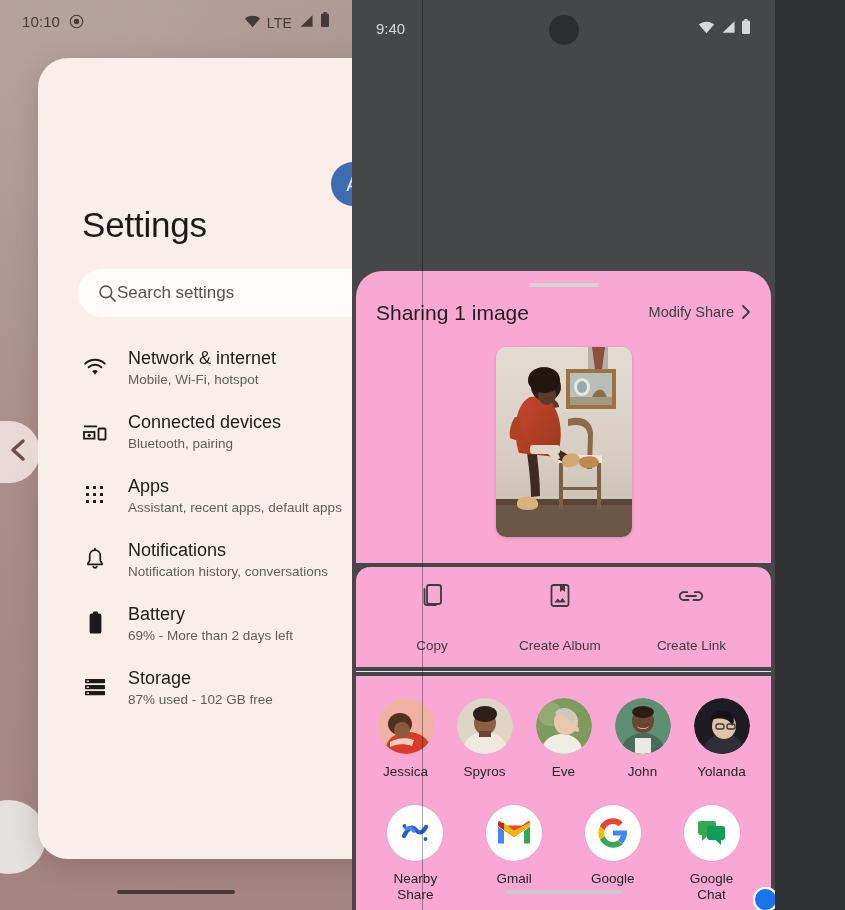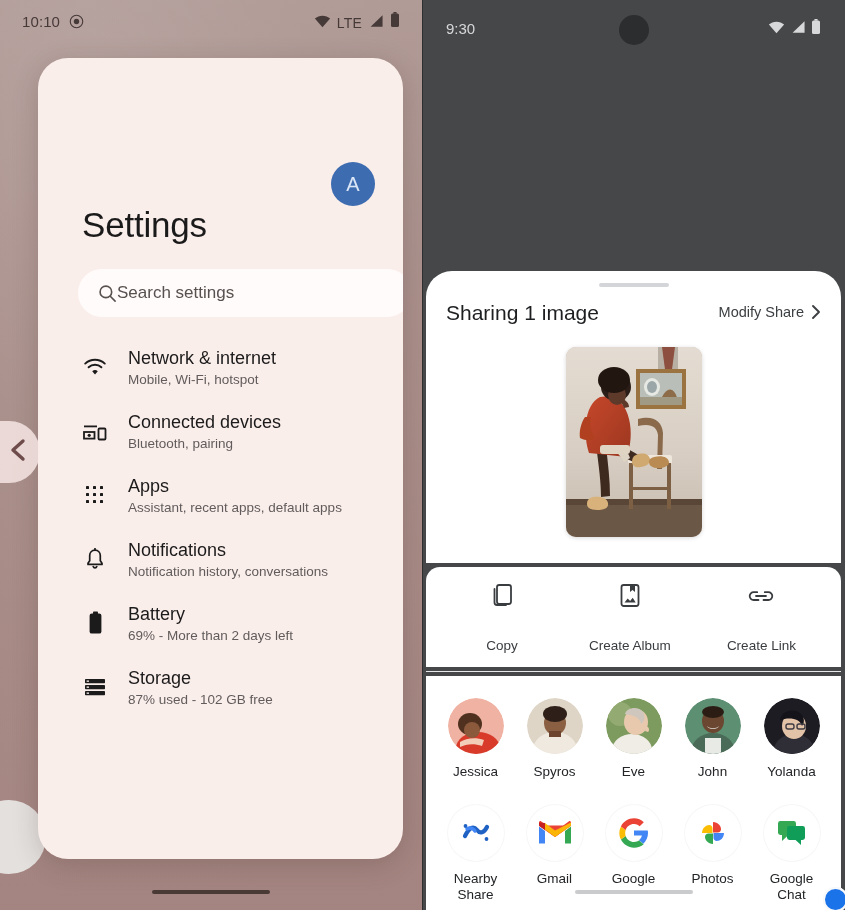--- a/index.html
+++ b/index.html
@@ -7,21 +7,21 @@
     width: 845px; height: 910px;
     font-family: "Liberation Sans", sans-serif;
     overflow: hidden;
     background: #2f3133;
   }
   .stage { position: relative; width: 845px; height: 910px; display: flex; }
 
   
   .left-phone {
     position: relative;
-    width: 422px; height: 910px;
+    width: 352px; height: 910px;
     overflow: hidden;
     background:
       radial-gradient(120% 90% at 20% 10%, #b8a3a0 0%, #ab948f 45%, #a98c88 100%),
       linear-gradient(165deg, #bca9a5 0%, #b09793 40%, #a78a86 75%, #9e807c 100%);
   }
   .left-phone .bg-wash {
     position:absolute; inset:0;
     background: linear-gradient(180deg, rgba(182,163,159,.55) 0%, rgba(170,140,136,.25) 35%, rgba(160,126,122,.55) 100%);
   }
   .l-status {
@@ -106,21 +106,21 @@
     position: absolute; left: 50%; top: 15px; transform: translateX(-50%);
     width: 30px; height: 30px; border-radius: 50%; background: #2b2d2f;
   }
   .r-status .right { margin-left: auto; display: flex; align-items: center; gap: 5px; }
 
   .sheet {
     position: absolute; left: 0; right: 0; top: 271px; bottom: 0;
     display: flex; flex-direction: column; gap: 4px;
   }
   .sheet-card {
-    background: #ffffff;
+    background: #f9a8d4;
     margin: 0 4px;
   }
   .card-top { border-radius: 26px 26px 0 0; padding-top: 12px; }
   .grabber { width: 70px; height: 4px; border-radius: 3px; background: #d3d5d8; margin: 0 auto 14px; }
   .sheet-head {
     display: flex; align-items: center; justify-content: space-between;
     padding: 0 20px 0 20px;
   }
   .sheet-head .h-title { font-size: 21px; color: #1e1f21; }
   .sheet-head .h-action { display: flex; gap: 7px; font-size: 14.5px; color: #3d4043; }
@@ -344,21 +344,21 @@
     </div>
 
     <div class="l-navbar">
         <div class="bar"></div>
       </div>
   </div>
 
   <div class="right-phone">
 
     <div class="r-status">
-      <span>9:30</span>
+      <span>9:40</span>
       <span class="punch"></span>
       <span class="right">
         <span>
           <svg width="17" height="14" viewBox="0 0 20 16">
               <path d="M10 15.3 1 5.2C3.4 3 6.6 1.8 10 1.8s6.6 1.2 9 3.4L10 15.3z" fill="#d7d8d9"></path>
             </svg>
         </span>
         <span>
           <svg width="16" height="14" viewBox="0 0 18 16">
               <path d="M16.5 1.3v13.4H2.8L16.5 1.3z" fill="#d7d8d9"></path>
@@ -609,31 +609,20 @@
               <svg width="32" height="32" viewBox="0 0 48 48">
                 <path fill="#4285f4" d="M45 24.5c0-1.6-.1-2.8-.4-4.1H24v7.4h11.8c-.2 2-1.5 5-4.4 7l6.7 5.2C42 36.2 45 30.9 45 24.5z"></path>
                 <path fill="#34a853" d="M24 46c5.9 0 10.9-2 14.5-5.3l-6.9-5.4c-1.9 1.3-4.3 2.2-7.6 2.2-5.8 0-10.7-3.8-12.5-9.1l-7.1 5.5C8 41.2 15.4 46 24 46z"></path>
                 <path fill="#fbbc04" d="M11.5 28.4A13.5 13.5 0 0 1 10.8 24c0-1.5.3-3 .7-4.4l-7.1-5.5A22 22 0 0 0 2 24c0 3.5.8 6.9 2.4 9.9z"></path>
                 <path fill="#ea4335" d="M24 10.6c4.1 0 6.9 1.8 8.5 3.3l6.2-6C34.9 4.4 29.9 2 24 2 15.4 2 8 6.8 4.4 14.1l7.1 5.5C13.3 14.4 18.2 10.6 24 10.6z"></path>
               </svg>
             </span>
             <span class="a-name">Google</span>
           </div>
 
-          <div class="app">
-            <span class="a-circ">
-              <svg width="32" height="32" viewBox="0 0 32 32">
-                <path d="M16 15.5V5c5 0 8 4 8 7.2 0 2-1.4 3.3-3.4 3.3z" fill="#ea4335"></path>
-                <path d="M16.5 16H27c0 5-4 8-7.2 8-2 0-3.3-1.4-3.3-3.4z" fill="#4285f4"></path>
-                <path d="M16 16.5V27c-5 0-8-4-8-7.2 0-2 1.4-3.3 3.4-3.3z" fill="#34a853"></path>
-                <path d="M15.5 16H5c0-5 4-8 7.2-8 2 0 3.3 1.4 3.3 3.4z" fill="#fbbc04"></path>
-              </svg>
-            </span>
-            <span class="a-name">Photos</span>
-          </div>
 
           <div class="app">
             <span class="a-circ">
               <svg width="32" height="30" viewBox="0 0 32 30">
                 <rect x="2" y="3" width="18" height="14" rx="2.4" fill="#34a853"></rect>
                 <path d="M6 16.5 6 23l7-6.5z" fill="#34a853"></path>
                 <rect x="11" y="8" width="18" height="14" rx="2.4" fill="#0f9d58"></rect>
                 <path d="M25 21.5 25 27l-6-5.5z" fill="#0f9d58"></path>
               </svg>
             </span>

